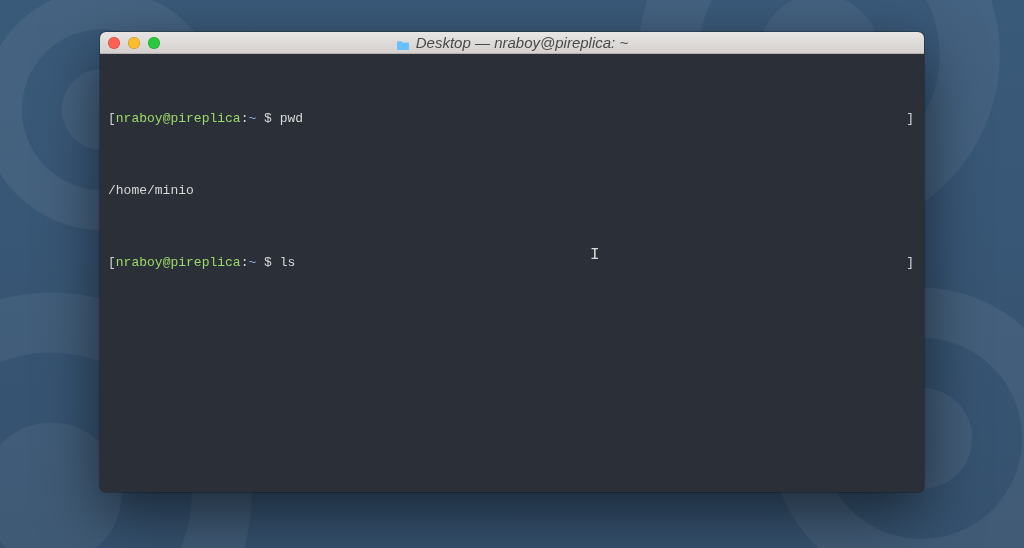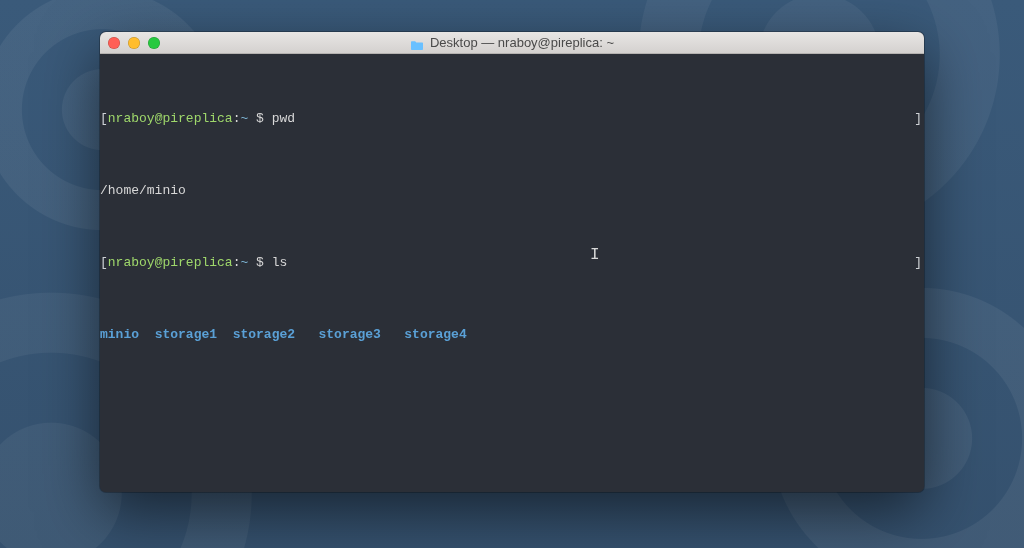--- a/index.html
+++ b/index.html
@@ -43,37 +43,38 @@
   }
   .tl-btn {
     width: 12px; height: 12px; border-radius: 50%;
     box-shadow: inset 0 0 0 0.5px rgba(0,0,0,0.25);
   }
   .tl-close { background: #ff5f56; }
   .tl-min   { background: #ffbd2e; }
   .tl-max   { background: #27c93f; }
   .title-wrap {
     position: absolute; left: 0; right: 0;
-    display: flex; justify-content: center; align-items: flex-end;
+    display: flex; justify-content: center; align-items: center;
     gap: 6px;
-    font-size: 13px; color: #4a4a4a;
+    font-size: 15px; color: #4a4a4a;
     pointer-events: none;
+    font-style: italic;
   }
   .folder-icon {
     width: 14px; height: 11px;
     display: inline-block;
   }
   .term {
     position: absolute;
     top: 22px; left: 0; right: 0; bottom: 0;
     background: #2b2f37;
     color: #d8d8d8;
     font-size: 13px;
     line-height: 18px;
-    padding: 2px 0;
+    padding: 2px 8px;
     white-space: pre;
     cursor: text;
   }
   .line { display: block; position: relative; }
   .bracket { color: #cfd2d6; }
   .user { color: #9fd86b; }
   .host { color: #9fd86b; }
   .path { color: #7fb8d8; }
   .dollar { color: #d8d8d8; }
   .cmd { color: #d8d8d8; }
@@ -119,18 +120,17 @@
   </div>
 
   <div class="term">
     
     <span class="line"><span class="bracket">[</span><span class="user">nraboy</span><span class="user">@</span><span class="host">pireplica</span><span class="out">:</span><span class="path">~</span> <span class="dollar">$</span> <span class="cmd">pwd</span><span class="right-bracket">]</span></span>
     
     <span class="line out">/home/minio</span>
     
     <span class="line"><span class="bracket">[</span><span class="user">nraboy</span><span class="user">@</span><span class="host">pireplica</span><span class="out">:</span><span class="path">~</span> <span class="dollar">$</span> <span class="cmd">ls</span><span class="right-bracket">]</span></span>
     
-    <span class="line"><span class="name-blue">minio</span><span>  </span><span class="name-blue">storage1</span><span>  </span><span class="name-blue">storage2</span><span>   </span><span class="name-blue">storage3</span><span>   </span><span class="name-blue">storage4</span></span>
     
 
     <span class="ibeam" style="left:490px; top:192px;">I</span>
   </div>
 </div>
 
 </body></html>

